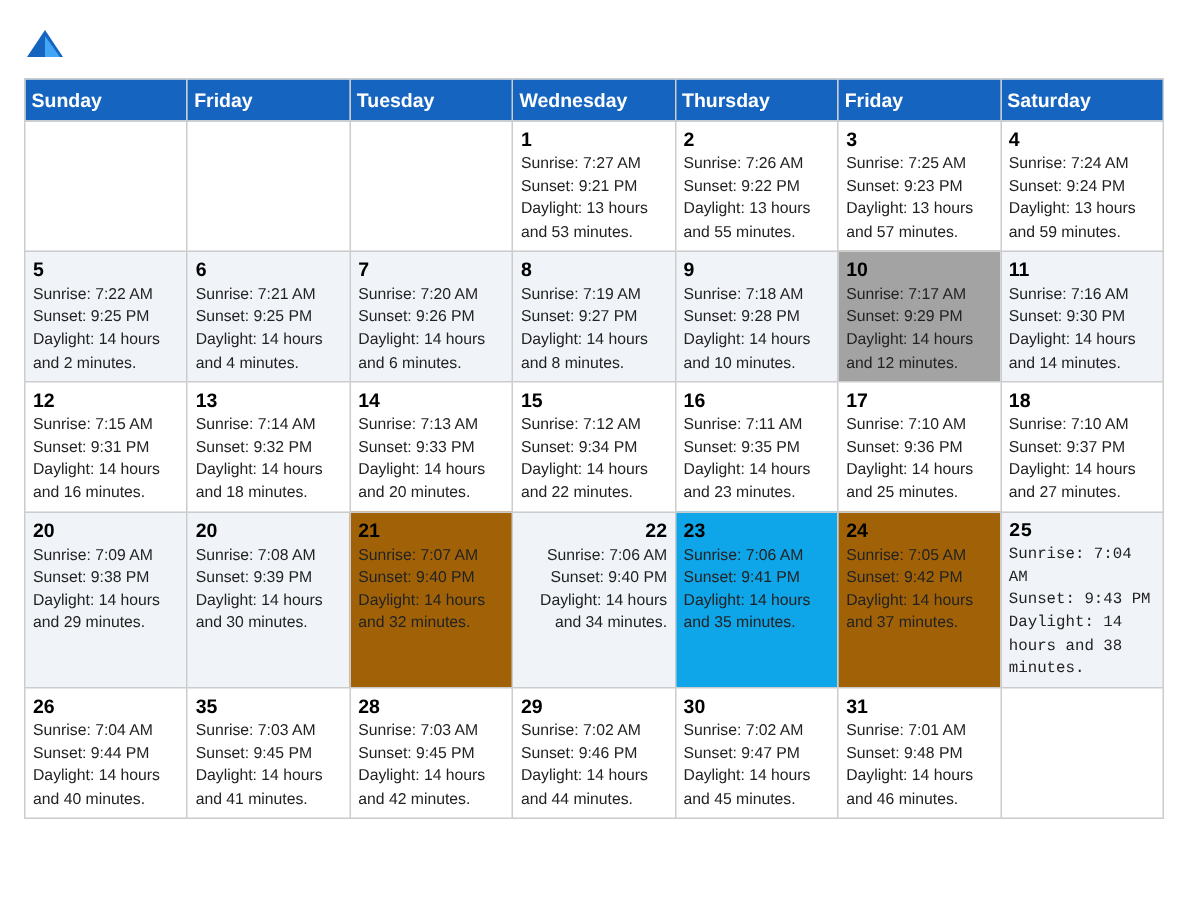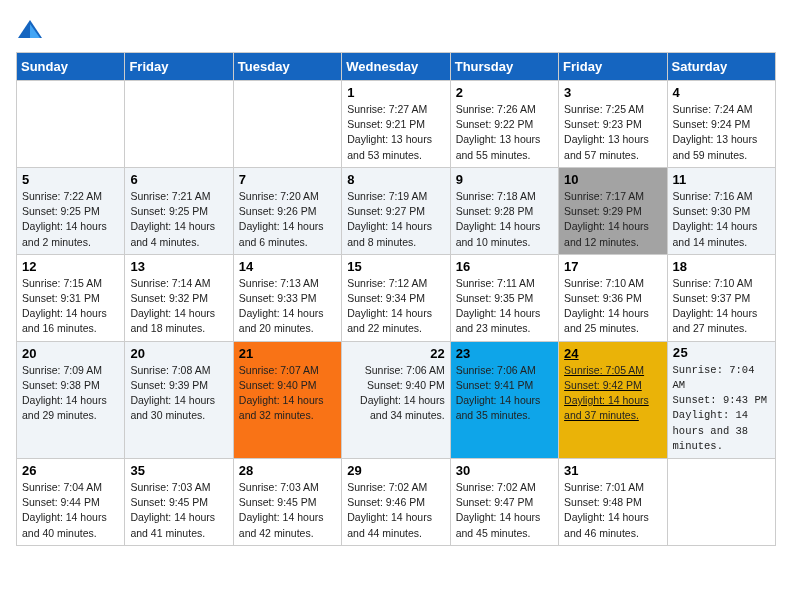--- a/index.html
+++ b/index.html
@@ -195,33 +195,33 @@
       </tr>
       <tr>
         <td style="background-color: rgb(240, 244, 248);">
           <div class="day-number">20</div>
           <div class="day-info">Sunrise: 7:09 AM<br>Sunset: 9:38 PM<br>Daylight: 14 hours and 29 minutes.</div>
         </td>
         <td style="background-color: rgb(240, 244, 248);">
           <div class="day-number">20</div>
           <div class="day-info">Sunrise: 7:08 AM<br>Sunset: 9:39 PM<br>Daylight: 14 hours and 30 minutes.</div>
         </td>
-        <td style="background-color: #f97316;">
+        <td style="background-color: #a16207;">
           <div class="day-number">21</div>
           <div class="day-info">Sunrise: 7:07 AM<br>Sunset: 9:40 PM<br>Daylight: 14 hours and 32 minutes.</div>
         </td>
         <td style="background-color: rgb(240, 244, 248); text-align: right;">
           <div class="day-number">22</div>
           <div class="day-info">Sunrise: 7:06 AM<br>Sunset: 9:40 PM<br>Daylight: 14 hours and 34 minutes.</div>
         </td>
         <td style="background-color: #0ea5e9;">
           <div class="day-number">23</div>
           <div class="day-info">Sunrise: 7:06 AM<br>Sunset: 9:41 PM<br>Daylight: 14 hours and 35 minutes.</div>
         </td>
-        <td style="background-color: #eab308; text-decoration: underline;">
+        <td style="background-color: #a16207;">
           <div class="day-number">24</div>
           <div class="day-info">Sunrise: 7:05 AM<br>Sunset: 9:42 PM<br>Daylight: 14 hours and 37 minutes.</div>
         </td>
         <td style="background-color: rgb(240, 244, 248); font-family: Liberation Mono, monospace;">
           <div class="day-number">25</div>
           <div class="day-info">Sunrise: 7:04 AM<br>Sunset: 9:43 PM<br>Daylight: 14 hours and 38 minutes.</div>
         </td>
       </tr>
       <tr>
         <td>

